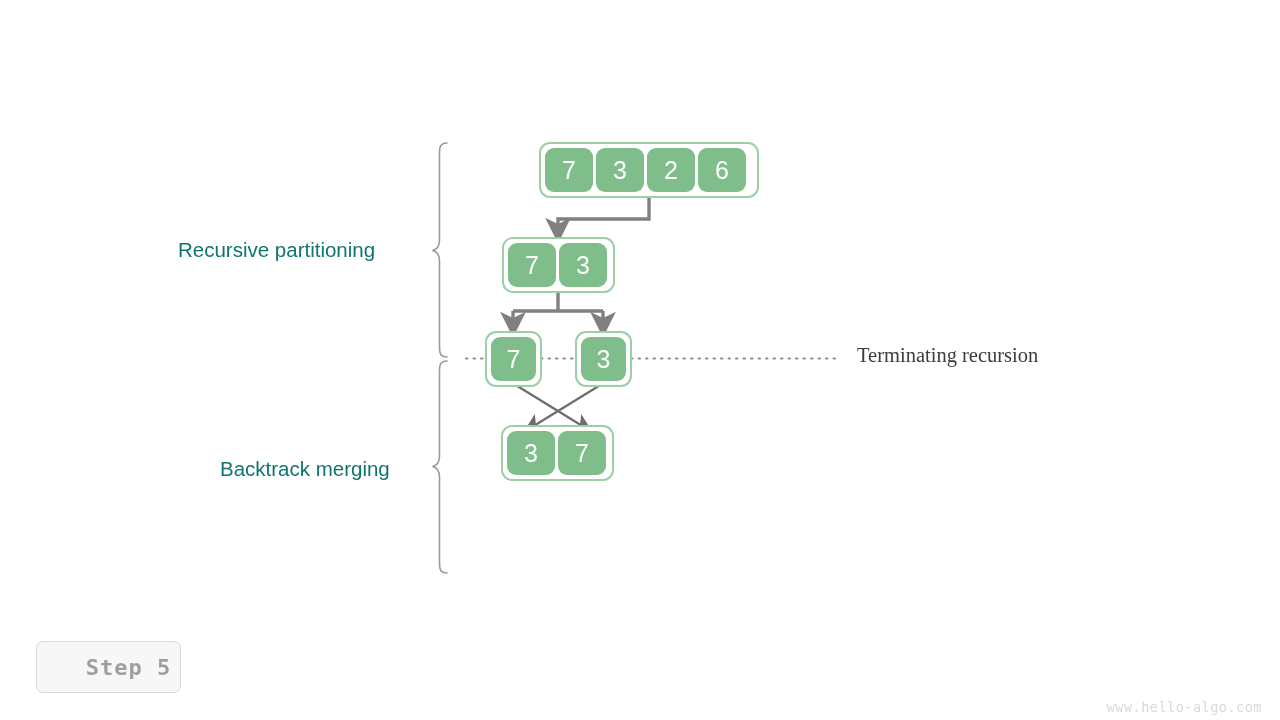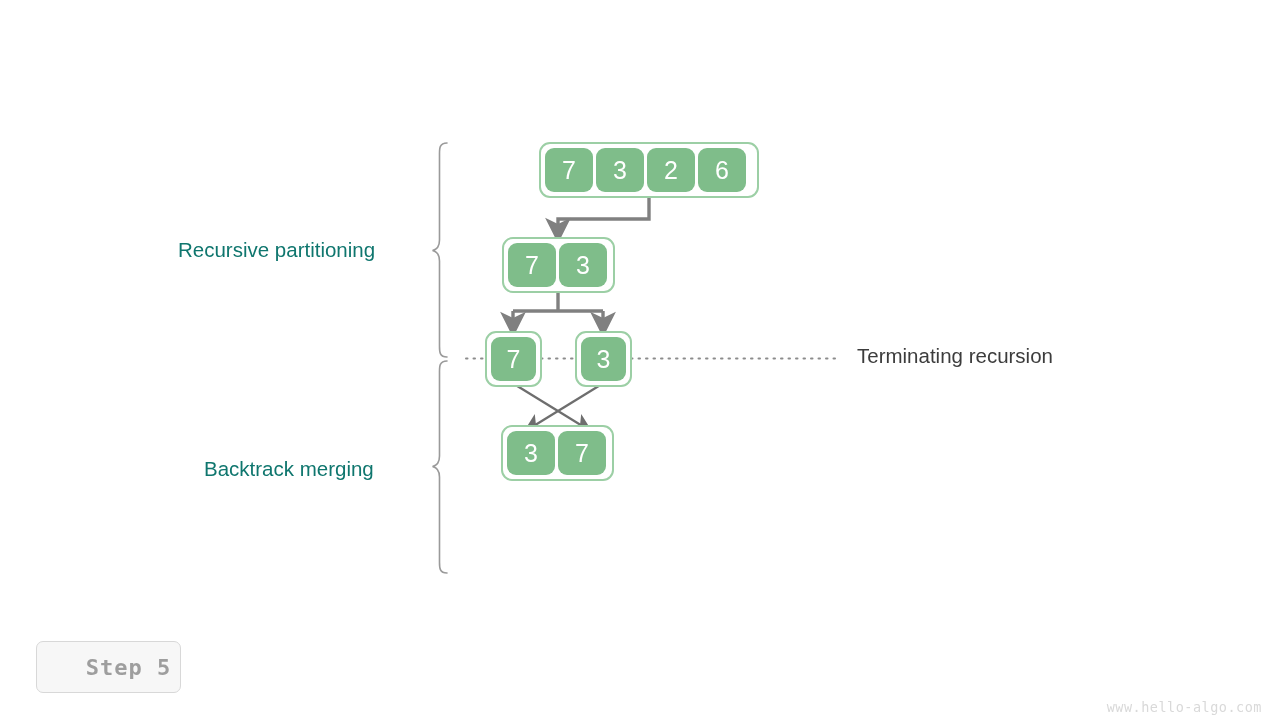--- a/index.html
+++ b/index.html
@@ -59,21 +59,21 @@
     font-size: 20.5px;
     color: #0f766e;
     white-space: nowrap;
     font-family: "Liberation Sans", sans-serif;
   }
   .right-label {
     position: absolute;
     font-size: 20.5px;
     color: #3c3c3c;
     white-space: nowrap;
-    font-family: Liberation Sans, sans-serif;
+    font-family: Liberation Serif, serif;
   }
   
   #step-badge {
     position: absolute;
     left: 36px;
     top: 641px;
     width: 145px;
     height: 52px;
     box-sizing: border-box;
     border: 1px solid #d8d8d8;
@@ -166,21 +166,21 @@
     <div class="cell" style="width:49px; height:44px;">3</div>
   </div>
 
   <div class="array" style="left:501px; top:425px; width:113px; height:56px;">
     <div class="cell" style="width:48px; height:44px;">3</div>
     <div class="cell" style="width:48px; height:44px;">7</div>
   </div>
 
   <div class="side-label" style="left:178px; top:238px;">Recursive partitioning</div>
 
-  <div class="side-label" style="left:204px; top:457px;text-align:right;">Backtrack merging</div>
+  <div class="side-label" style="left:220px; top:457px;text-align:right;">Backtrack merging</div>
 
   <div class="right-label" style="left:857px; top:344px;">Terminating recursion</div>
 
   <div id="step-badge">Step  5</div>
 
   <div id="watermark">www.hello-algo.com</div>
 
 </div>
 
 </body></html>

